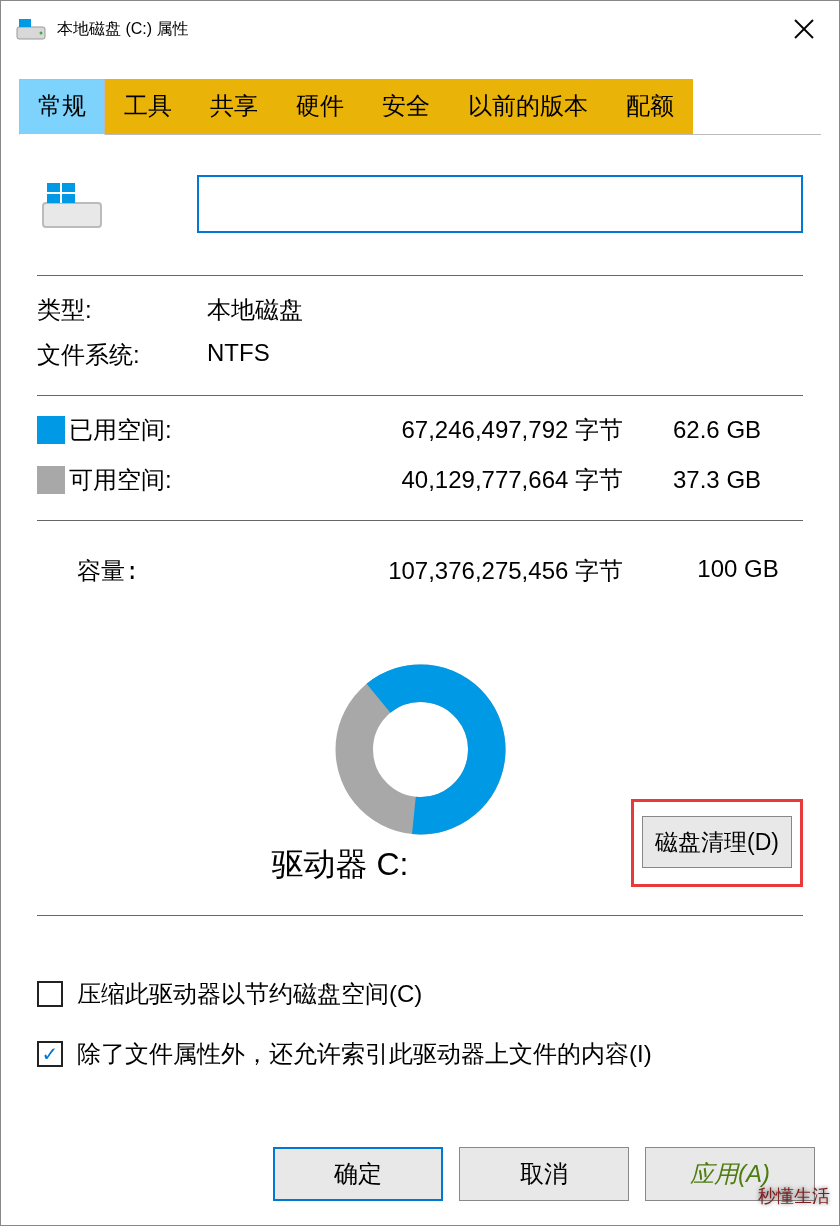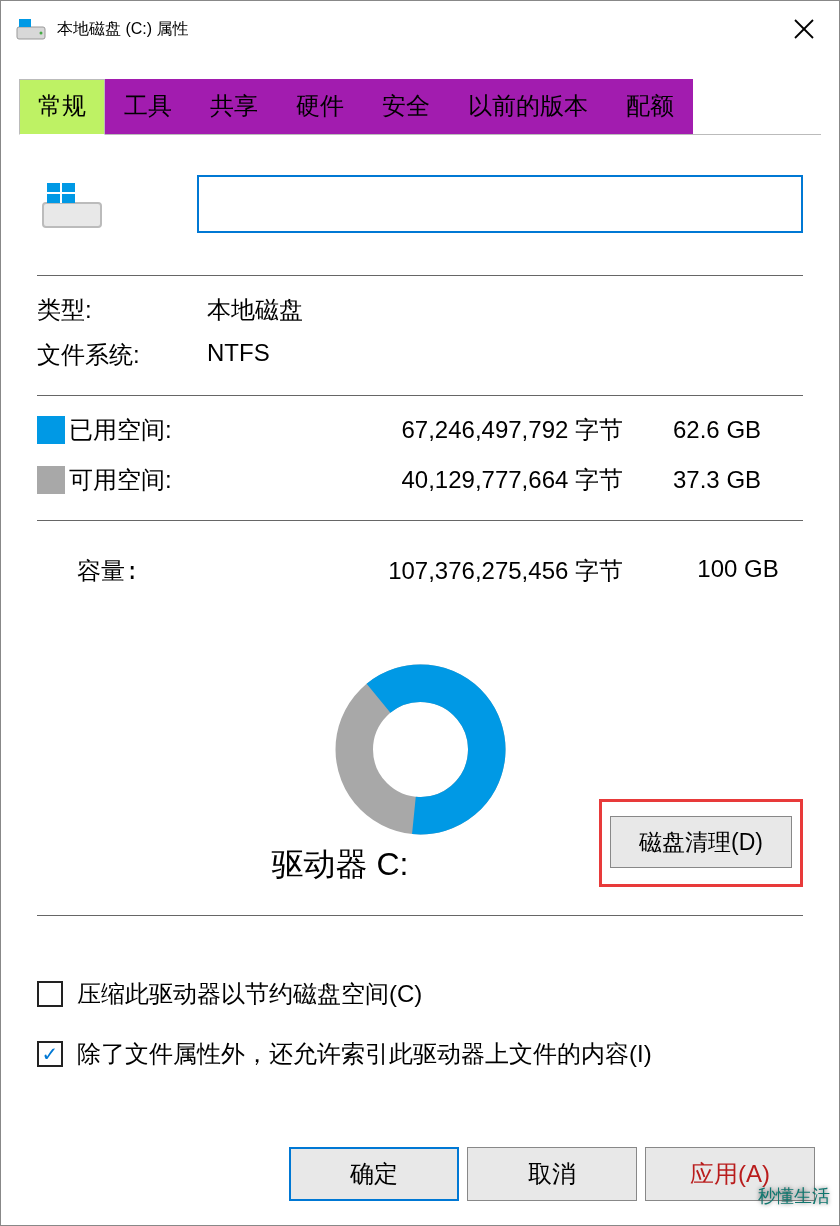--- a/index.html
+++ b/index.html
@@ -44,27 +44,27 @@
   border-bottom: 1px solid #bbb;
   margin-top: 22px;
 }
 .tab {
   padding: 10px 18px 12px 18px;
   font-size: 24px;
   border: 1px solid transparent;
   border-bottom: none;
   cursor: pointer;
   position: relative;
-  background: #a21caf;
+  background: #eab308;
 }
 .tab.active {
   border: 1px solid #bbb;
   border-bottom: 1px solid #fff;
   margin-bottom: -1px;
-  background: #bef264;
+  background: #7dd3fc;
 }
 .content {
   padding: 26px 36px 0 36px;
   flex: 1;
   display: flex;
   flex-direction: column;
 }
 .row-name {
   display: flex;
   align-items: center;
@@ -132,21 +132,21 @@
 }
 .drive-label-text { font-size: 32px; margin-right: 160px; text-align: center; }
 .cleanup-wrap {
   position: absolute;
   right: 0;
   top: -44px;
   padding: 14px 8px 16px 8px;
   border: 3px solid #e83a3a;
 }
 .cleanup-btn {
-  width: 182px; height: 52px;
+  width: 150px; height: 52px;
   font-size: 23px;
   background: #e8e8e8;
   border: 1px solid #888;
   cursor: pointer;
 }
 .checkbox-row {
   display: flex;
   align-items: center;
   font-size: 24px;
   margin: 14px 0;
@@ -159,36 +159,36 @@
 }
 .checkbox-box.checked::after {
   content: "✓";
   font-size: 20px;
   color: #0078d4;
   line-height: 1;
 }
 .button-bar {
   display: flex;
   justify-content: flex-end;
-  gap: 8px;
+  gap: 16px;
   padding: 20px 24px 24px 8px;
 }
 .btn {
   width: 170px; height: 54px;
   font-size: 24px;
   background: #e8e8e8;
   border: 1px solid #888;
   cursor: pointer;
 }
 .btn.primary { border: 2px solid #0078d4; }
-.btn.disabled { color: #b91c1c; }
+.btn.disabled { color: #4d7c0f; font-style: italic; }
 .watermark {
   position: absolute;
   bottom: 18px; right: 10px;
-  font-size: 18px; color: #0f766e;
+  font-size: 18px; color: #7f1d1d;
   text-shadow: 0 0 4px rgba(0,0,0,0.6);
 }
 .spacer-flex { flex: 1; }
 </style>
 </head>
 <body>
 
 <div class="window">
   <div class="titlebar">
     <span class="drive-icon">

